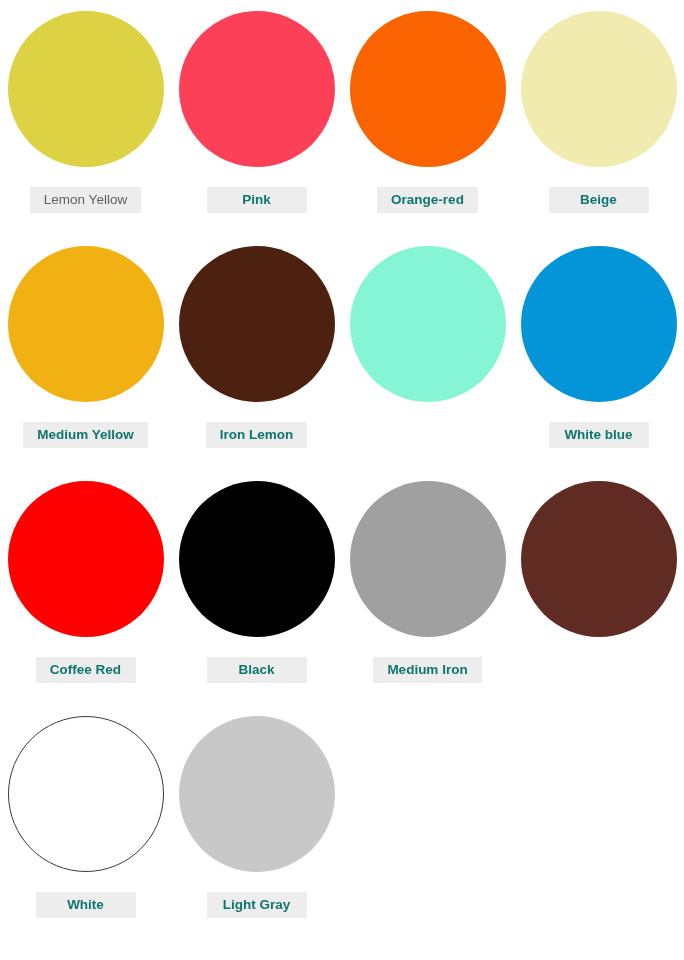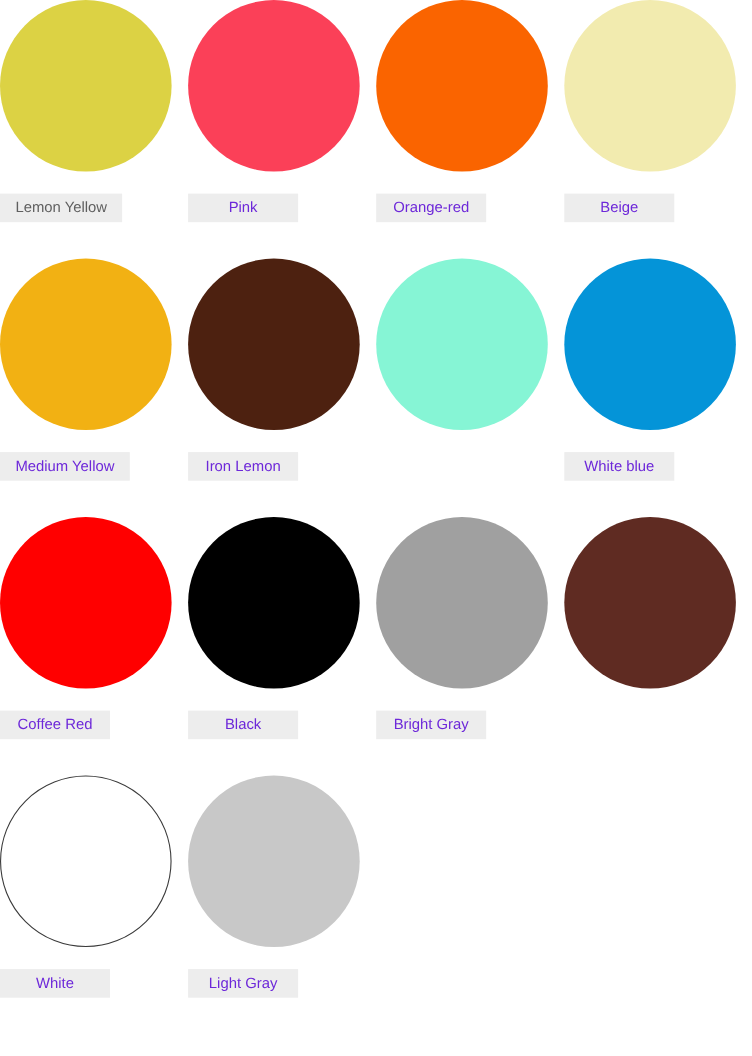--- a/index.html
+++ b/index.html
@@ -18,43 +18,44 @@
     display: grid;
     grid-template-columns: repeat(4, 171px);
     grid-template-rows: 235px 235px 235px 235px;
     width: 684px;
     box-sizing: border-box;
   }
 
   .swatch-cell {
     display: flex;
     flex-direction: column;
-    align-items: flex-start;
+    align-items: center;
     justify-content: flex-start;
+    padding-top: 11px;
     box-sizing: border-box;
   }
 
   .swatch-circle {
     width: 156px;
     height: 156px;
     border-radius: 50%;
     box-sizing: border-box;
     flex: 0 0 auto;
   }
 
   .swatch-circle.outlined {
     border: 1px solid #3a3a3a;
   }
 
   .swatch-label {
     margin-top: 20px;
     background: #ededed;
-    color: #6d28d9;
+    color: #0f766e;
     font-size: 13.5px;
-    font-weight: normal;
+    font-weight: bold;
     line-height: 26px;
     height: 26px;
     padding: 0 14px;
     min-width: 72px;
     text-align: center;
     white-space: nowrap;
     box-sizing: content-box;
   }
 
   
@@ -101,21 +102,21 @@
     <div class="swatch-cell">
       <div class="swatch-circle" style="background: rgb(255, 0, 0);"></div>
       <div class="swatch-label">Coffee Red</div>
     </div>
     <div class="swatch-cell">
       <div class="swatch-circle" style="background: rgb(0, 0, 0);"></div>
       <div class="swatch-label">Black</div>
     </div>
     <div class="swatch-cell">
       <div class="swatch-circle" style="background: rgb(160, 160, 160);"></div>
-      <div class="swatch-label">Bright Gray</div>
+      <div class="swatch-label">Medium Iron</div>
     </div>
     <div class="swatch-cell">
       <div class="swatch-circle" style="background: rgb(95, 43, 34);"></div>
     </div>
     <div class="swatch-cell">
       <div class="swatch-circle outlined" style="background: rgb(255, 255, 255);"></div>
       <div class="swatch-label">White</div>
     </div>
     <div class="swatch-cell">
       <div class="swatch-circle" style="background: rgb(200, 200, 200);"></div>

